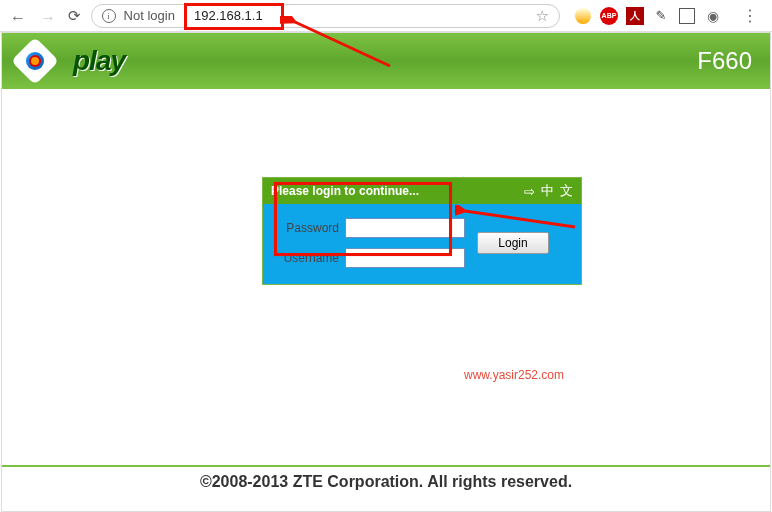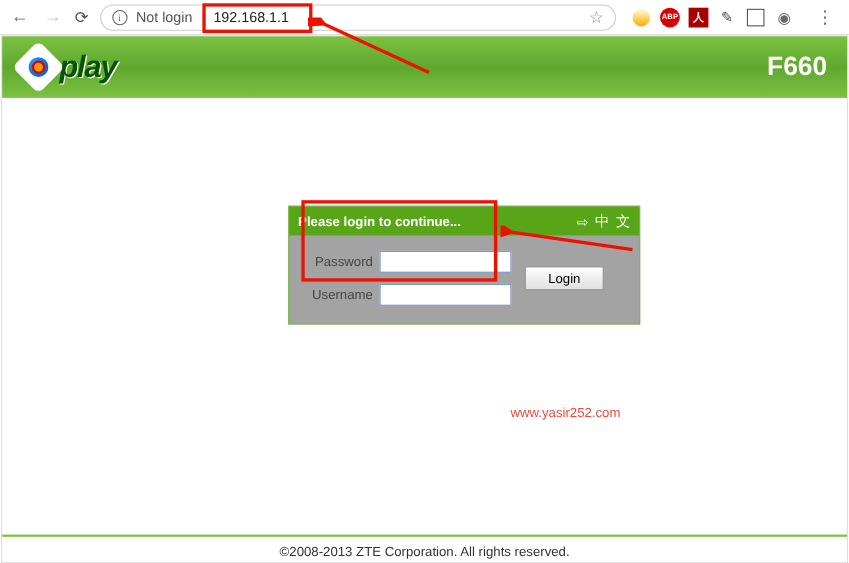--- a/index.html
+++ b/index.html
@@ -24,37 +24,37 @@
     .ext-cam { color: #666; font-size: 14px; }
     .menu-dots { color: #666; font-size: 16px; padding: 0 6px; cursor: pointer; }
 
     .page-area { height: 480px; position: relative; background: #fff; border: 1px solid #ddd; margin: 0 1px; }
 
     .header-banner { height: 56px; background: linear-gradient(to bottom, #7cc242 0%, #5fa82e 50%, #7cc242 100%); display: flex; align-items: center; justify-content: space-between; padding: 0 18px; position: relative; }
     .logo-wrap { display: flex; align-items: center; gap: 4px; }
     .logo-diamond { width: 30px; height: 30px; background: #fff; transform: rotate(45deg); border-radius: 4px; box-shadow: 0 0 0 2px #fff; display: flex; align-items: center; justify-content: center; }
     .logo-inner { width: 18px; height: 18px; border-radius: 50%; background: radial-gradient(circle at 30% 30%, #29f, #05a); transform: rotate(-45deg); position: relative; }
     .logo-inner::after { content: ''; position: absolute; width: 8px; height: 8px; background: #f90; border-radius: 50%; top: 5px; left: 5px; box-shadow: 0 0 0 2px #d00; }
-    .logo-text { color: #065400; font-size: 28px; font-weight: 900; font-style: italic; letter-spacing: -1px; text-shadow: 1px 1px 0 #fff; margin-left: 0; }
-    .model { color: #fff; font-size: 24px; font-weight: bold; }
+    .logo-text { color: #065400; font-size: 28px; font-weight: 900; font-style: italic; letter-spacing: -1px; text-shadow: 1px 1px 0 #fff; margin-left: 19px; }
+    .model { color: #fff; font-size: 24px; font-weight: normal; }
 
-    .login-card { position: absolute; left: 260px; top: 154px; width: 320px; border: 1px solid #7bb83f; background: #a3a3a3; }
+    .login-card { position: absolute; left: 260px; top: 144px; width: 320px; border: 1px solid #7bb83f; background: #0ea5e9; }
     .login-title-bar { background: #58a618; color: #fff; font-weight: bold; font-size: 12px; padding: 4px 8px; display: flex; align-items: center; justify-content: space-between; }
     .lang-box { display: flex; gap: 6px; align-items: center; font-weight: normal; font-size: 13px; }
     .lang-box span { cursor: pointer; }
     .login-body { padding: 14px 12px 16px; display: flex; gap: 12px; align-items: center; }
     .field-col { display: flex; flex-direction: column; gap: 10px; }
     .field-row { display: flex; align-items: center; gap: 6px; }
     .field-label { width: 64px; text-align: right; color: #444; font-size: 12px; }
     .field-input { width: 120px; height: 20px; border: 1px solid #6b8fbf; padding: 0 4px; font-size: 12px; }
     .login-btn { width: 72px; height: 22px; border: 1px solid #999; background: linear-gradient(#fefefe,#e0e0e0); font-size: 12px; cursor: pointer; border-radius: 2px; }
 
     .watermark { position: absolute; left: 462px; top: 335px; color: #e74c3c; font-size: 12px; font-family: Arial; }
 
-    .footer { position: absolute; bottom: 3px; left: 0; right: 0; text-align: center; color: #333; font-size: 12px; border-top: 2px solid #7cc242; padding-top: 6px; }
+    .footer { position: absolute; bottom: 20px; left: 0; right: 0; text-align: center; color: #333; font-size: 16px; border-top: 2px solid #7cc242; padding-top: 6px; font-weight: bold; }
 
     .annot { position: absolute; pointer-events: none; }
     .annot.box1 { left: 184px; top: 3px; width: 100px; height: 27px; border: 3px solid #e10; }
     .annot.box2 { left: 274px; top: 182px; width: 178px; height: 74px; border: 3px solid #e10; box-shadow: 0 0 0 1px rgba(225,17,0,0.05); }
     .arrow-svg { position: absolute; pointer-events: none; }
   </style>
 </head>
 <body>
 
 <div class="browser-bar">

